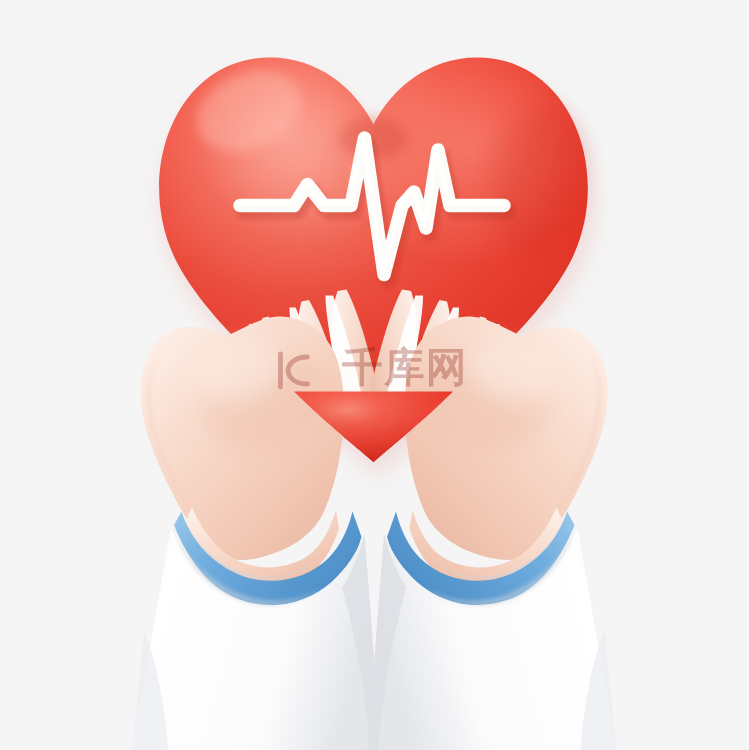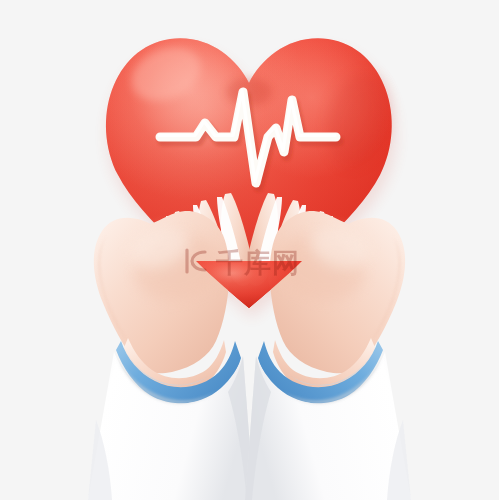--- a/index.html
+++ b/index.html
@@ -27,22 +27,22 @@
     height: 500px;
   }
   
   #watermark {
     position: absolute;
     left: 183px;
     top: 232px;
     width: 132px;
     height: 44px;
     display: flex;
-    align-items: flex-end;
-    gap: 5px;
+    align-items: flex-start;
+    gap: 17px;
     opacity: 0.30;
     pointer-events: none;
     user-select: none;
   }
   #watermark .wm-mark {
     width: 28px;
     height: 30px;
     flex: 0 0 auto;
   }
   #watermark .wm-text {

